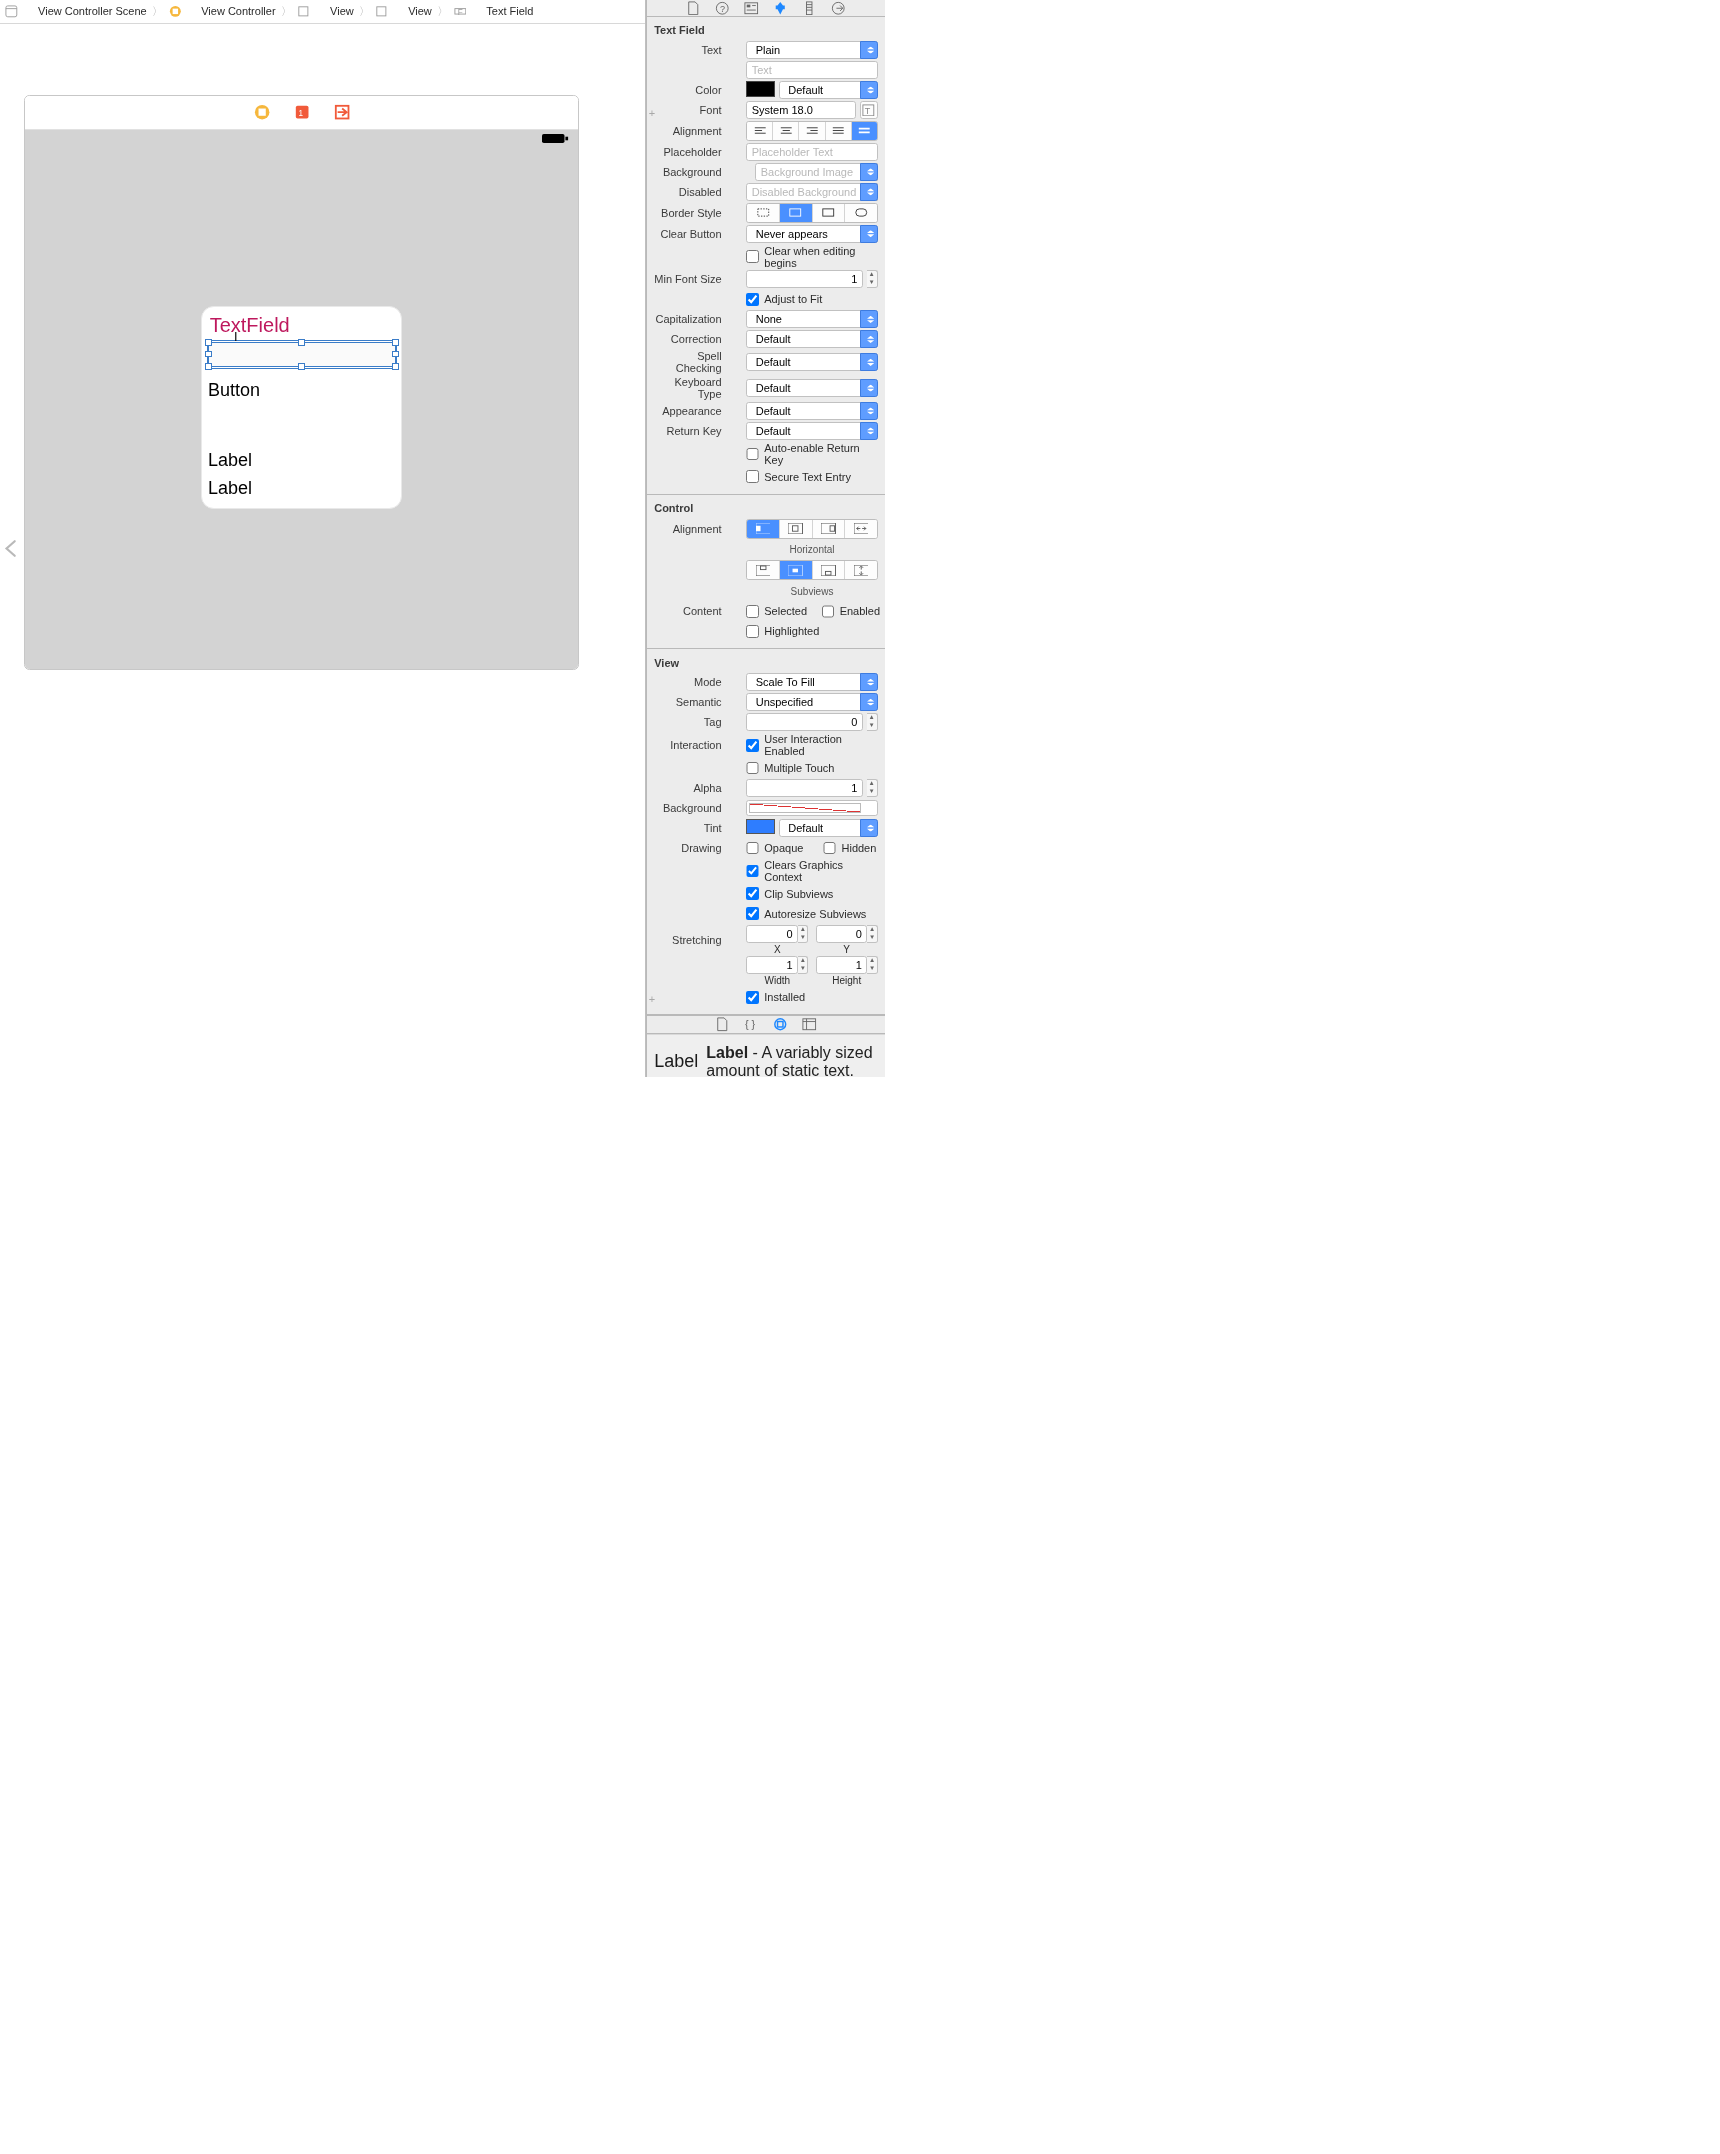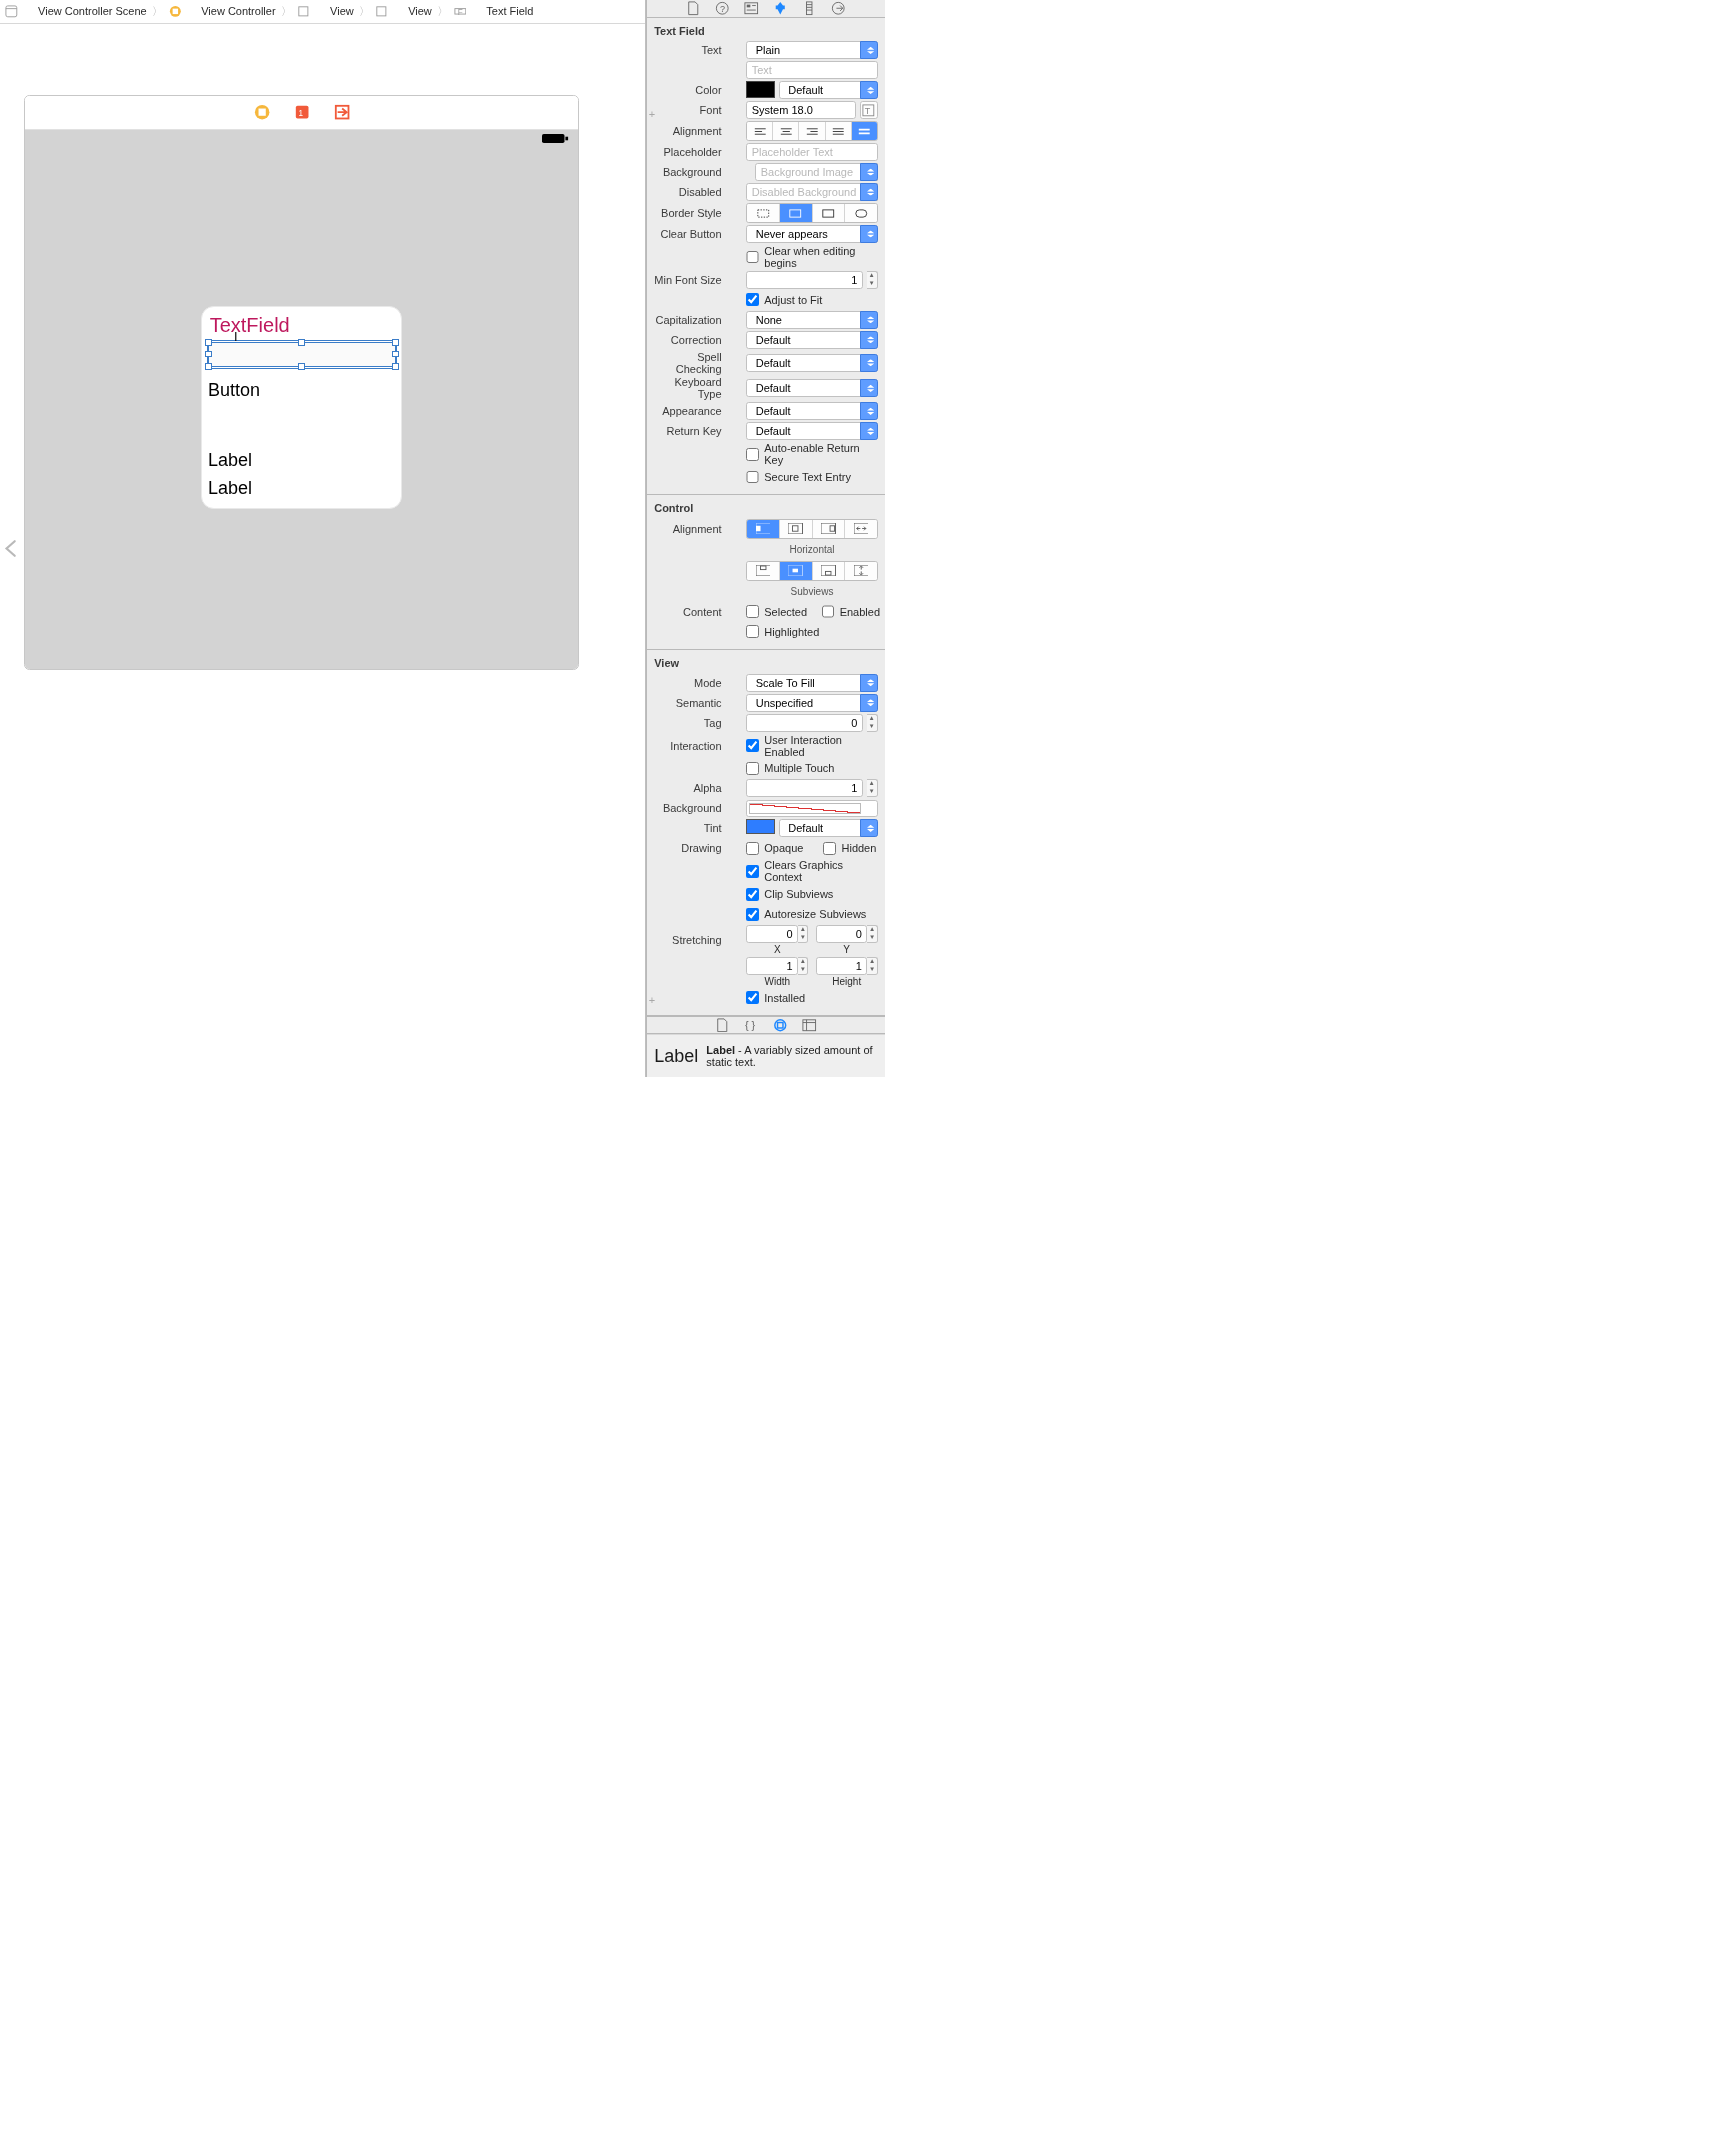--- a/index.html
+++ b/index.html
@@ -53,21 +53,21 @@
 .chk input { width:12.7px; height:12.7px; }
 .sub-caption { font-size:10px; color:#555; text-align:center; flex:1; }
 .stepper-wrap { display:flex; align-items:center; flex:1; }
 .stepper-wrap input { text-align:right; }
 .stepper { width:12.7px; height:18px; border:0.9px solid #c1c1c1; border-left:none; border-radius:0 2.7px 2.7px 0; background:#f6f6f6; display:flex; flex-direction:column; }
 .stepper span { flex:1; font-size:6.3px; line-height:6.3px; text-align:center; color:#666; }
 .plus { position:absolute; left:1.8px; color:#a8a8a8; font-size:11px; }
 .bottom-tabs { height:23.5px; display:flex; align-items:center; justify-content:center; gap:12.7px; border-top:0.9px solid #b9b9b9; border-bottom:0.9px solid #b9b9b9; }
 .lib-item { padding:9px 7.2px; display:flex; gap:8.1px; align-items:center; border-top:0.9px solid #d9d9d9; background:#efefef; flex:1; }
 .lib-thumb { font-size:18px; font-weight:400; color:#1a1a1a; }
-.lib-desc { font-size:11px; color:#222; }
+.lib-desc { font-size:16px; color:#222; }
 .lib-desc b { font-weight:600; }
 .border-seg svg, .align-seg svg { width:14.5px; height:11px; }
 .bg-combo { flex:1; border:0.9px solid #c1c1c1; border-radius:2.7px; height:16.3px; background:#fff; position:relative; }
 .bg-combo .diag { position:absolute; inset:1.8px 16.3px 1.8px 1.8px; background:linear-gradient(to top right, transparent 47%, #d33 47%, #d33 53%, transparent 53%); border:0.9px solid #bbb; }
 .tint-swatch { width:29px; height:14.5px; background:#2e7dff; border:0.9px solid #555; }
 .stretch-grid { display:flex; flex:1; gap:7.2px; }
 .stretch-col { flex:1; display:flex; flex-direction:column; align-items:center; gap:0.9px; }
 </style>
 </head>
 <body>

